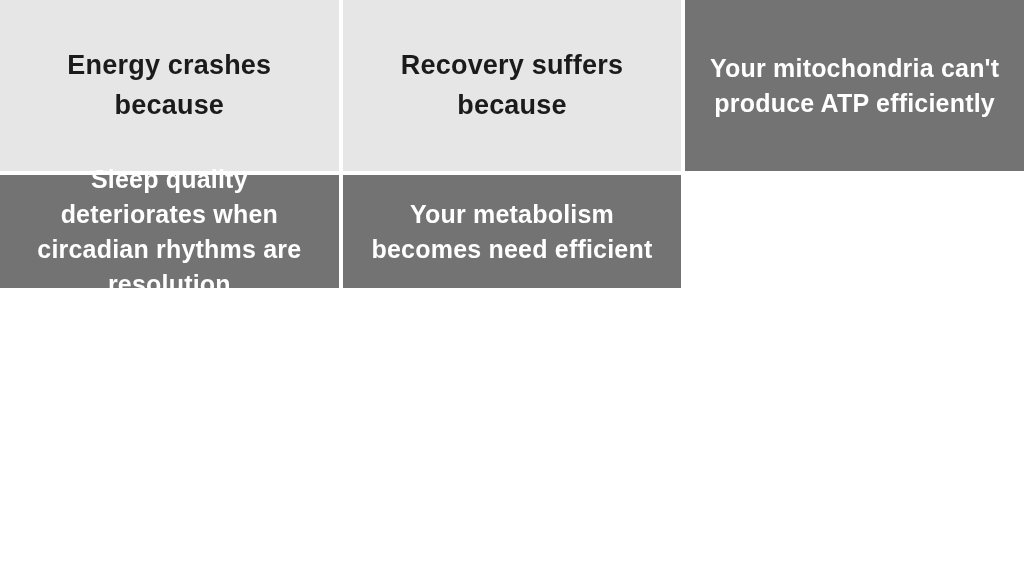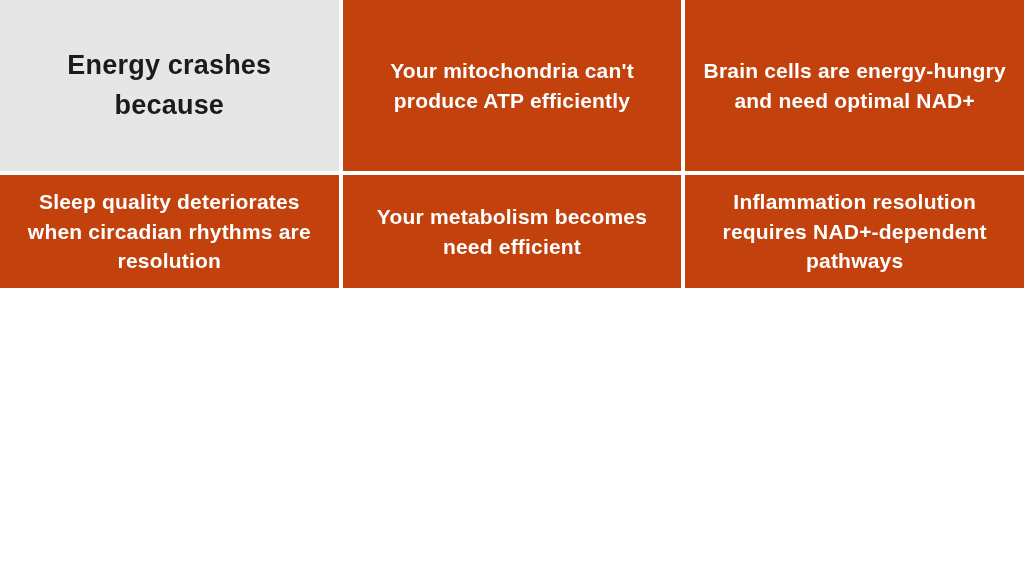--- a/index.html
+++ b/index.html
@@ -33,38 +33,37 @@
   }
   .cell.header {
     background: #e6e6e6;
     color: #1b1b1b;
     font-size: 27px;
     font-weight: 700;
     line-height: 1.45;
     letter-spacing: 0.2px;
   }
   .cell.body {
-    background: #c2410c;
+    background: #737373;
     color: #ffffff;
-    font-size: 21px;
+    font-size: 25px;
     font-weight: 700;
     line-height: 1.4;
     letter-spacing: 0.2px;
   }
 </style>
 </head>
 <body>
 
 <div class="canvas">
   <div class="grid">
 
     <div class="cell header">Energy crashes because</div>
+    <div class="cell header">Recovery suffers because</div>
 
     <div class="cell body">Your mitochondria can't produce ATP efficiently</div>
-    <div class="cell body">Brain cells are energy-hungry and need optimal NAD+</div>
 
     <div class="cell body">Sleep quality deteriorates when circadian rhythms are resolution</div>
 
     <div class="cell body">Your metabolism becomes need efficient</div>
-    <div class="cell body">Inflammation resolution requires NAD+-dependent pathways</div>
 
   </div>
 </div>
 
 </body></html>

